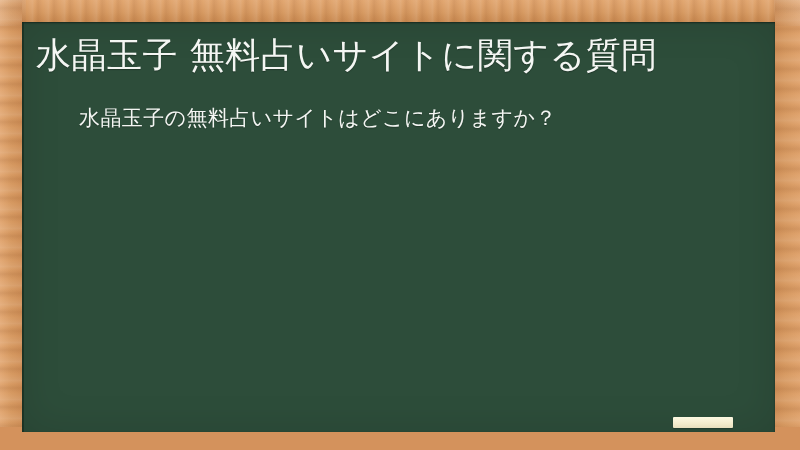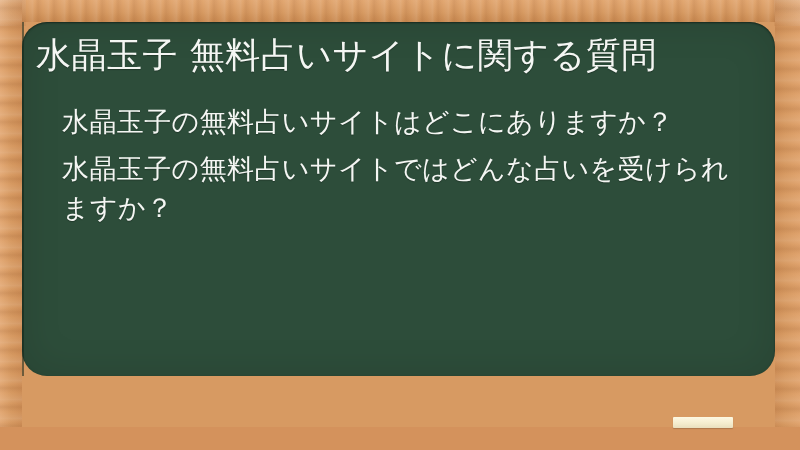--- a/index.html
+++ b/index.html
@@ -80,26 +80,25 @@
   }
   .mitre-tl { left: 0; top: 0; }
   .mitre-tr { left: 774px; top: 0; background: linear-gradient(225deg, rgba(255,255,255,0.18), rgba(150,80,30,0.10)); }
 
   
   #chalkboard {
     position: absolute;
     left: 22px;
     top: 22px;
     width: 753px;
-    height: 354px;
+    height: 410px;
     background: #2d4d3a;
     box-shadow: inset 0 1px 2px rgba(0,0,0,0.45),
                 inset 0 0 40px rgba(0,0,0,0.12);
     box-sizing: border-box;
-    border-radius: 25px;
   }
   
   #chalkboard::before {
     content: "";
     position: absolute;
     left: 0; top: 0; bottom: 0; width: 2px;
     background: rgba(20,40,28,0.55);
   }
 
   #board-content {
@@ -119,27 +118,28 @@
     letter-spacing: 0.5px;
     text-shadow: 0 1px 1px rgba(0,0,0,0.28);
   }
 
   #question-list {
     list-style: none;
     margin: 26px 0 0 0;
     padding: 0 0 0 26px;
   }
   #question-list li {
-    font-size: 27px;
+    font-size: 21px;
     line-height: 1.44;
     color: #f4f6f3;
     letter-spacing: 0.4px;
     margin-bottom: 8px;
     text-shadow: 0 1px 1px rgba(0,0,0,0.26);
     padding-right: 24px;
+    margin-left: 17px;
   }
 
   
   #chalk-stick {
     position: absolute;
     left: 673px;
     top: 417px;
     width: 60px;
     height: 11px;
     background: linear-gradient(180deg, #fdf8e2 0%, #f4eccd 60%, #e9dfbe 100%);
@@ -159,21 +159,20 @@
   <div class="mitre mitre-tl"></div>
   <div class="mitre mitre-tr"></div>
 
   <div id="chalkboard">
     <div id="board-content">
 
       <h1 id="page-title">水晶玉子 無料占いサイトに関する質問</h1>
 
       <ul id="question-list">
         <li>水晶玉子の無料占いサイトはどこにありますか？</li>
-        <li>水晶玉子の無料占いサイトではどんな占いを受けられますか？</li>
       </ul>
 
     </div>
   </div>
 
   <div id="chalk-stick"></div>
 
 </div>
 
 </body></html>

